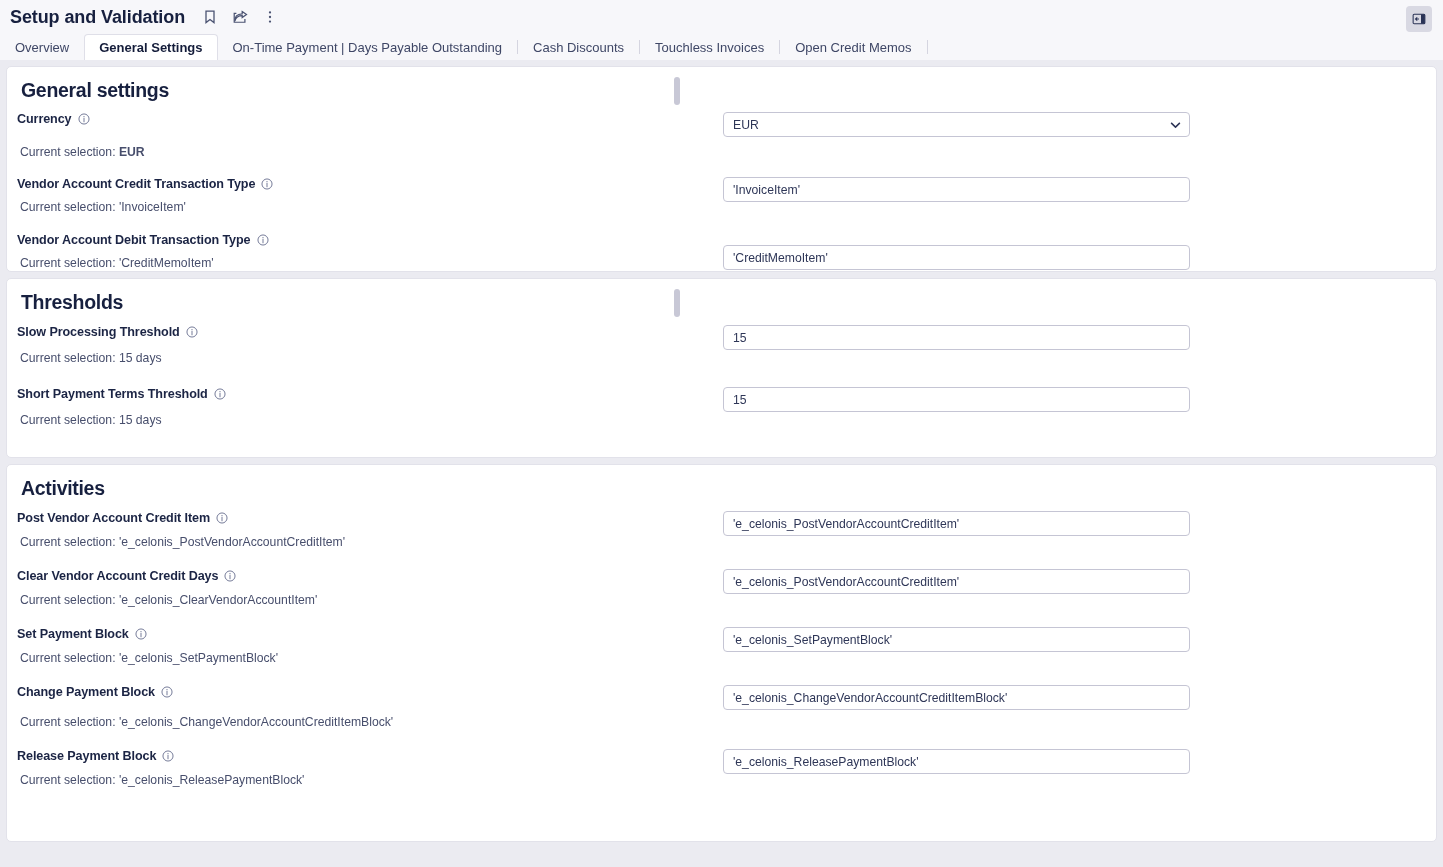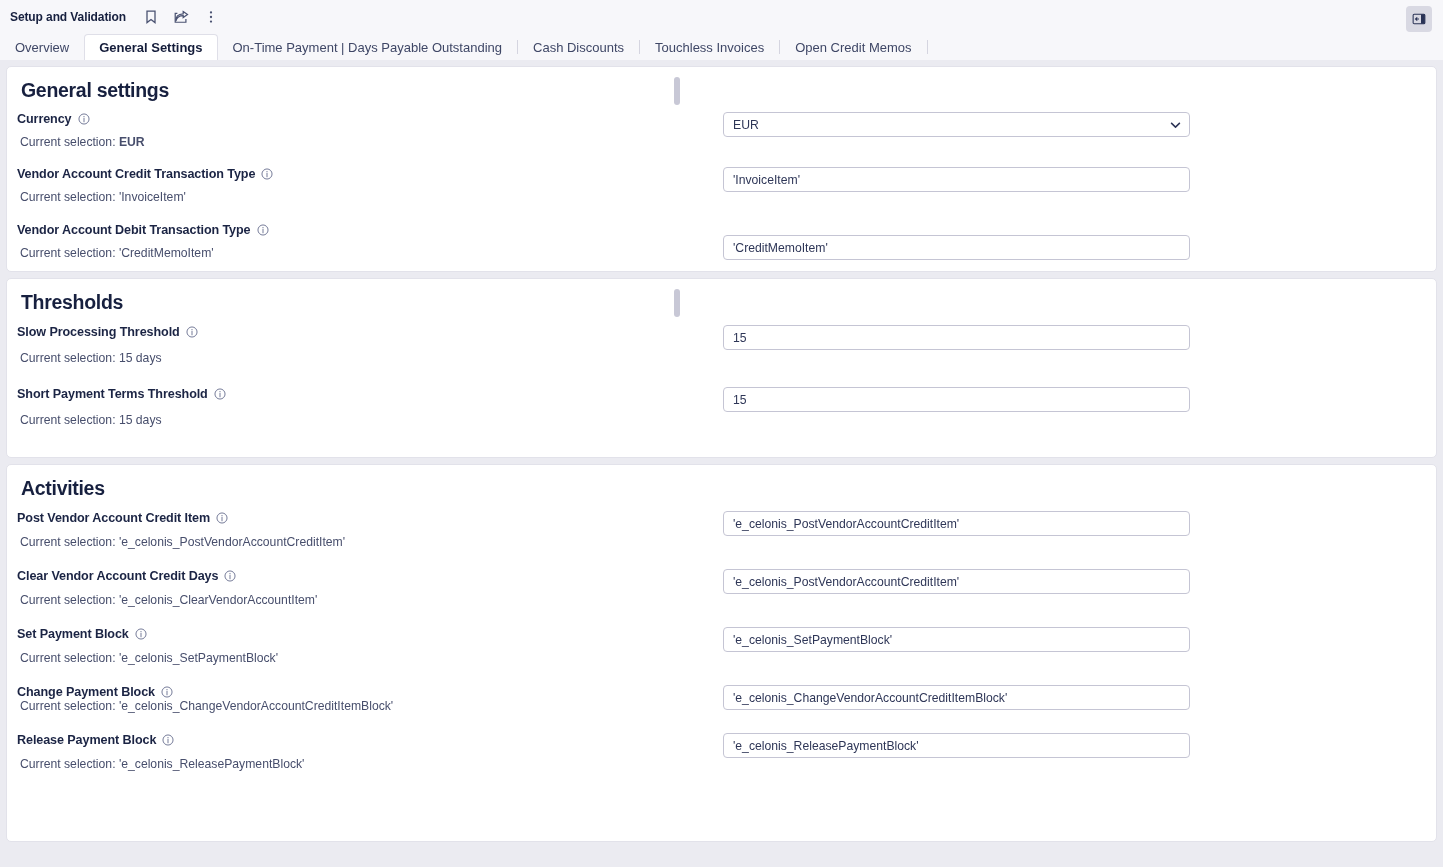--- a/index.html
+++ b/index.html
@@ -20,21 +20,21 @@
   
   .app-header {
     height: 34px;
     background: #f7f7fa;
     display: flex;
     align-items: center;
     padding: 0 8px 0 8px;
     position: relative;
   }
   .app-title {
-    font-size: 12px;
+    font-size: 18px;
     font-weight: bold;
     color: #17203f;
     letter-spacing: -0.1px;
     margin-left: 2px;
   }
   .hdr-icons {
     display: flex;
     align-items: center;
     gap: 8px;
     margin-left: 14px;
@@ -325,21 +325,21 @@
         <div class="field-label">
           <span>Currency</span>
           <span class="info-icon">
             <svg width="12" height="12" viewBox="0 0 14 14" fill="none" stroke="currentColor" stroke-width="1.1">
               <circle cx="7" cy="7" r="5.9"></circle>
                 <path d="M7 6.1v4.2" stroke-linecap="round"></path>
                 <circle cx="7" cy="4.1" r="0.72" fill="currentColor" stroke="none"></circle>
             </svg>
           </span>
         </div>
-        <div class="field-sub" style="margin-top:9px;">
+        <div class="field-sub" style="margin-top:19px;">
           <span>Current selection: </span><b>EUR</b>
         </div>
       </div>
       <div class="field-right">
         <div class="select-wrap">
           <select class="select-input" id="currency-select"><option>EUR</option><option>USD</option><option>GBP</option><option>CHF</option><option>JPY</option></select>
           <span class="select-chev">
             <svg width="11" height="7" viewBox="0 0 12 8" fill="none" stroke="currentColor" stroke-width="1.7">
                 <path d="M1 1.6L6 6.4 11 1.6"></path>
               </svg>
@@ -487,21 +487,21 @@
             <div class="field-label">
               <span>Change Payment Block</span>
               <span class="info-icon">
                 <svg width="12" height="12" viewBox="0 0 14 14" fill="none" stroke="currentColor" stroke-width="1.1">
                   <circle cx="7" cy="7" r="5.9"></circle>
                   <path d="M7 6.1v4.2" stroke-linecap="round"></path>
                   <circle cx="7" cy="4.1" r="0.72" fill="currentColor" stroke="none"></circle>
                 </svg>
               </span>
             </div>
-            <div class="field-sub" style="margin-top:0;">Current selection: 'e_celonis_ChangeVendorAccountCreditItemBlock'</div>
+            <div class="field-sub" style="margin-top:16px;">Current selection: 'e_celonis_ChangeVendorAccountCreditItemBlock'</div>
           </div>
           <div class="field-right"><input class="text-input" type="text" value="'e_celonis_ChangeVendorAccountCreditItemBlock'" style=""></div>
         </div>
         <div class="field-row" style="margin-top: 20px;">
           <div class="field-left">
             <div class="field-label">
               <span>Release Payment Block</span>
               <span class="info-icon">
                 <svg width="12" height="12" viewBox="0 0 14 14" fill="none" stroke="currentColor" stroke-width="1.1">
                   <circle cx="7" cy="7" r="5.9"></circle>

